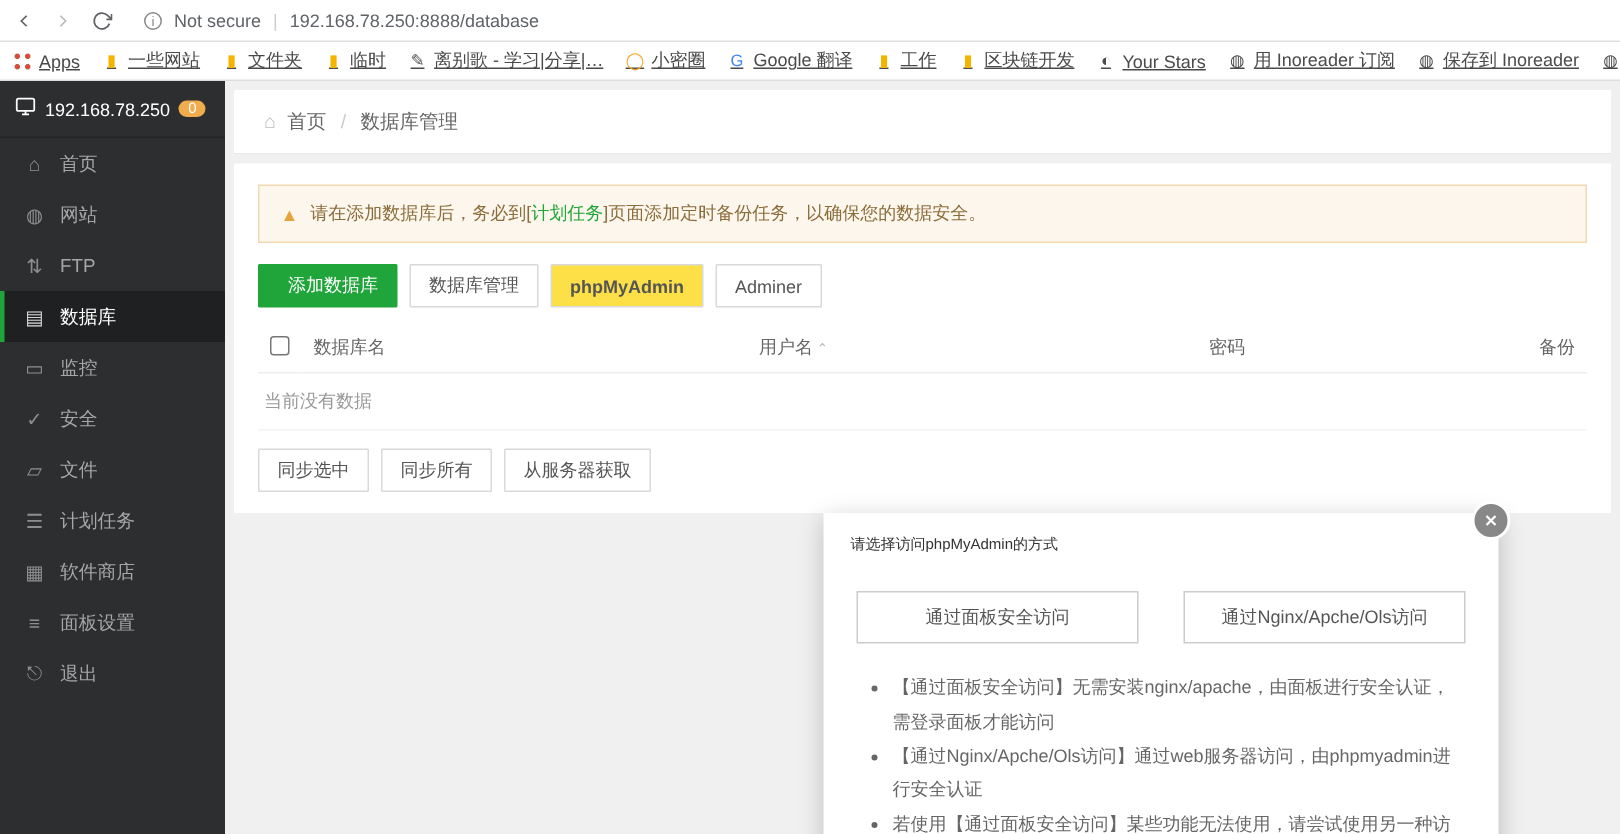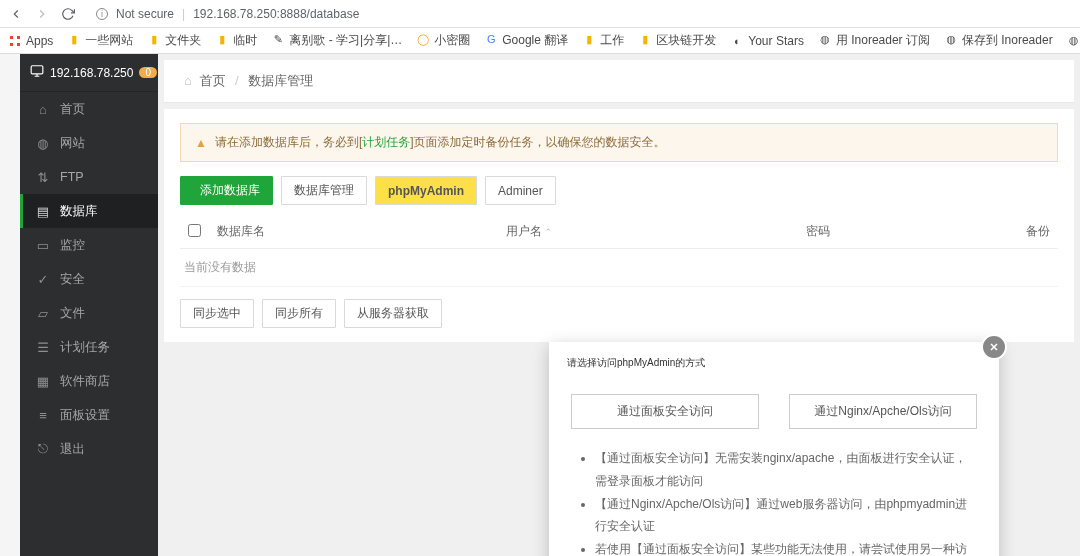--- a/index.html
+++ b/index.html
@@ -4,32 +4,32 @@
   <style>
     * { margin: 0; padding: 0; box-sizing: border-box; font-family: -apple-system, BlinkMacSystemFont, "Segoe UI", Arial, sans-serif; }
     body { background: #f5f5f5; width: 1080px; height: 556px; overflow: hidden; position: relative; }
 
     
     .browser-bar { height: 28px; background: #fff; display: flex; align-items: center; padding: 0 8px; gap: 10px; border-bottom: 1px solid #e0e0e0; }
     .nav-arrow { width: 16px; height: 16px; color: #5f6368; display:flex; align-items:center; justify-content:center; cursor:pointer; }
     .url-bar { flex: 1; display: flex; align-items: center; gap: 8px; font-size: 12px; color: #5f6368; padding-left: 10px; }
     .info-icon { width:12px; height:12px; border:1px solid #888; border-radius:50%; font-size:9px; display:inline-flex; align-items:center; justify-content:center; color:#888;}
     .bookmarks-bar { height: 26px; background: #fff; display: flex; align-items: center; padding: 0 8px; gap: 14px; font-size: 12px; color: #4a4a4a; border-bottom: 1px solid #ddd; }
-    .bookmark { display: flex; align-items: flex-start; gap: 4px; white-space: nowrap; cursor:pointer; }
+    .bookmark { display: flex; align-items: center; gap: 4px; white-space: nowrap; cursor:pointer;text-decoration:underline; }
     .bk-icon { width: 14px; height: 14px; display:inline-flex; align-items:center; justify-content:center; font-size:11px; }
     .folder { color: #f4b400; }
     .apps-grid { width:14px; height:14px; background:
       radial-gradient(#ea4335 1.5px, transparent 1.5px) 0 0/7px 7px,
       radial-gradient(#34a853 1.5px, transparent 1.5px) 7px 0/7px 7px,
       radial-gradient(#4285f4 1.5px, transparent 1.5px) 0 7px/7px 7px,
       radial-gradient(#fbbc05 1.5px, transparent 1.5px) 7px 7px/7px 7px; }
 
     
     .app { display: flex; height: calc(556px - 54px); }
-    .sidebar { width: 138px; background: #2c2e2f; color: #a4a6a8; display:flex; flex-direction:column;margin-left:20px; }
+    .sidebar { width: 150px; background: #2c2e2f; color: #a4a6a8; display:flex; flex-direction:column; }
     .sidebar-header { height: 38px; display:flex; align-items:center; padding: 0 10px; gap:6px; color:#fff; font-size:12px; border-bottom:1px solid #232526;}
     .badge { background:#f0ad4e; color:#fff; border-radius:8px; padding:0px 6px; font-size:10px; }
     .sidebar-menu { list-style:none; }
     .sidebar-menu li { height: 34px; display:flex; align-items:center; padding: 0 16px; gap:10px; font-size:12.5px; cursor:pointer; }
     .sidebar-menu li.active { background:#1f2021; color:#fff; border-left:3px solid #20a53a; padding-left:13px; }
     .menu-icon { width:14px; height:14px; display:inline-flex; align-items:center; justify-content:center; color:inherit; font-size:13px; opacity:0.8;}
 
     .main { flex:1; background:#f0f0f0; padding: 0; position:relative;}
     .breadcrumb-bar { background:#fff; padding:12px 20px; font-size:13px; color:#666; border-bottom:1px solid #e8e8e8; margin:6px;}
     .breadcrumb-bar a { color:#666; text-decoration:none; }

